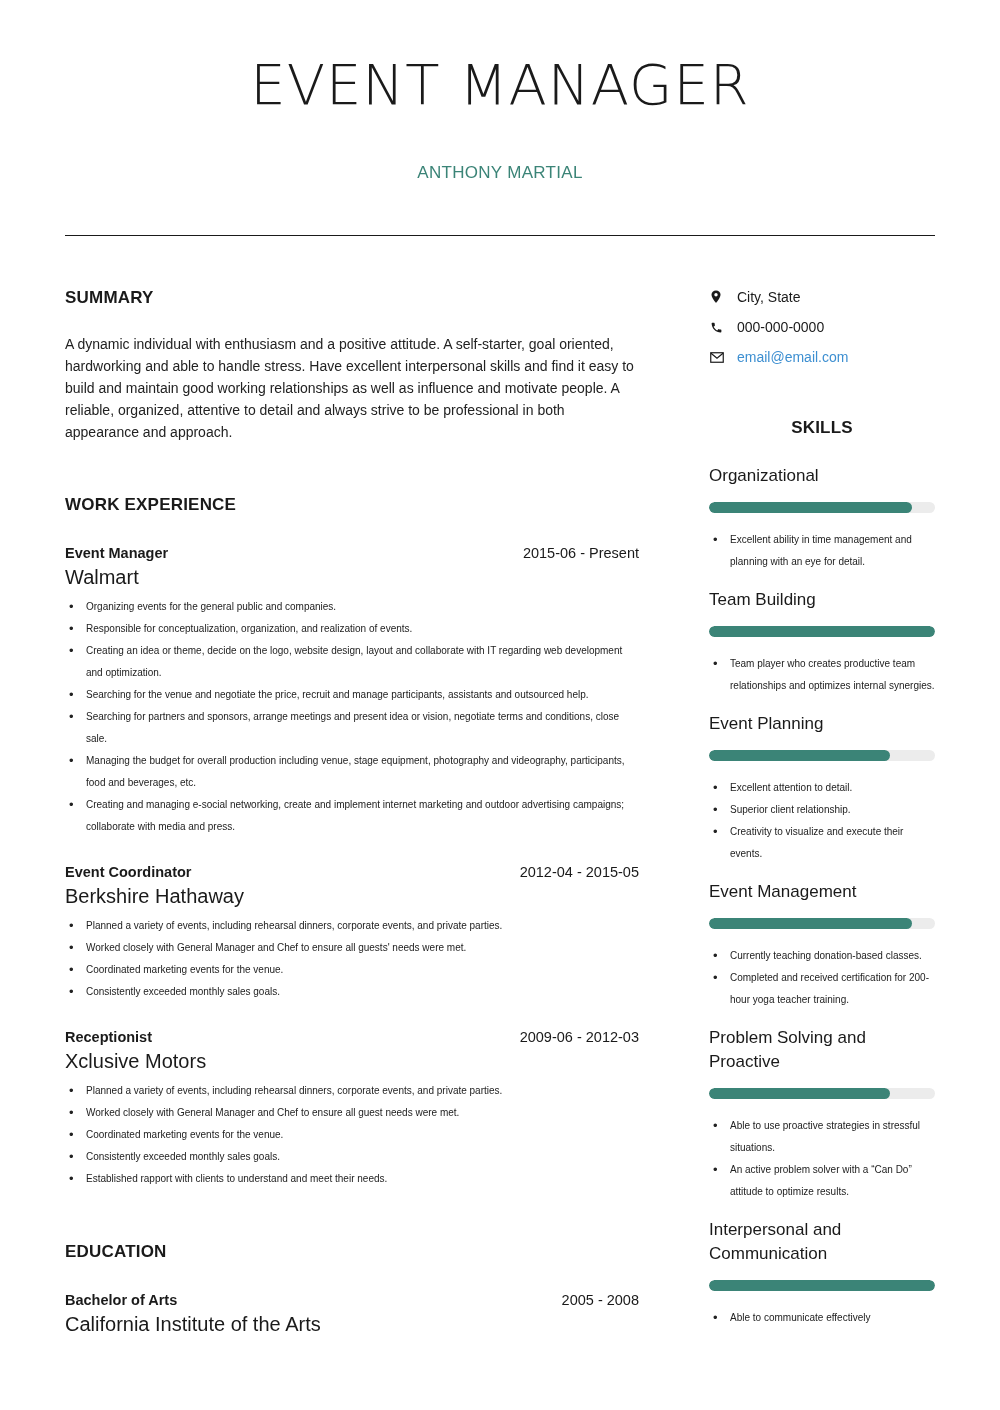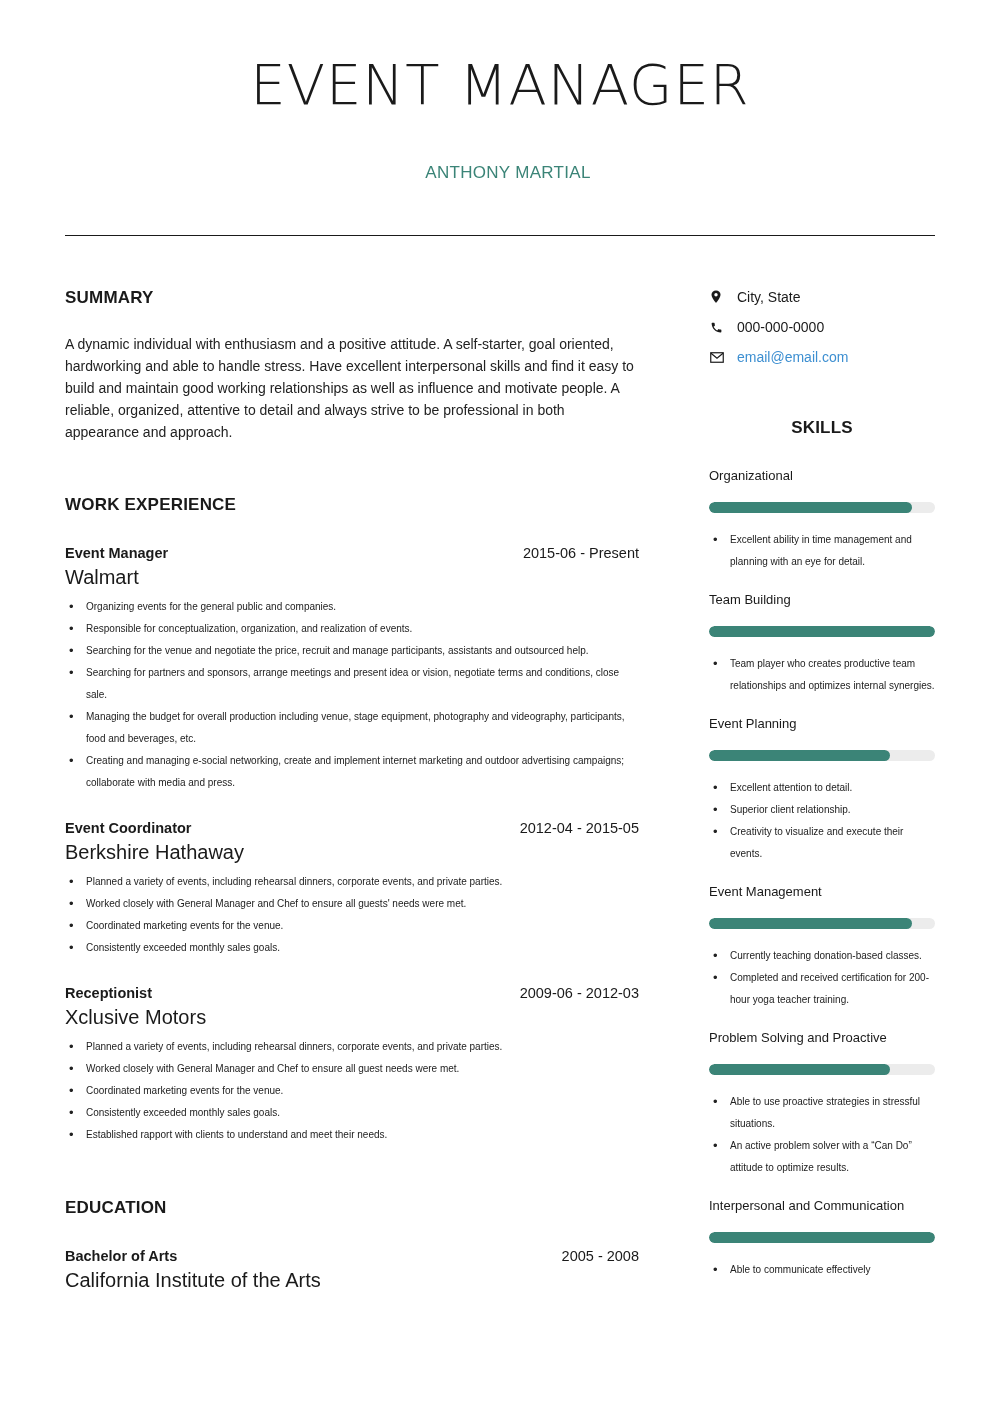--- a/index.html
+++ b/index.html
@@ -7,21 +7,21 @@
     body { font-family: "Liberation Sans", sans-serif; color: #1a1a1a; position: relative; }
 
     .header { position: absolute; left: 65px; top: 0; width: 870px; }
     .job-title {
       position: absolute; top: 52px; left: 0; width: 870px; text-align: center;
       font-family: "DejaVu Sans", sans-serif; font-weight: 200;
       font-size: 56px; letter-spacing: 1px; color: #1a1a1a; line-height: 66px;
       -webkit-text-stroke: 0; font-stretch: condensed;
     }
     .person-name {
-      position: absolute; top: 162px; left: 8px; width: 870px; text-align: center;
+      position: absolute; top: 162px; left: 0; width: 870px; text-align: center;
       font-size: 17px; color: #3b8477; letter-spacing: 0.3px; line-height: 22px;
     }
     .divider { position: absolute; top: 235px; left: 0; width: 870px; height: 1px; background: #1a1a1a; }
 
     .main { position: absolute; left: 65px; top: 286px; width: 574px; }
     .side { position: absolute; left: 709px; top: 286px; width: 226px; }
 
     .section-title { font-size: 17px; color: #1a1a1a; line-height: 24px; letter-spacing: 0.2px; }
     .summary-text { margin-top: 23px; font-size: 14px; line-height: 22px; color: #222; }
 
@@ -40,21 +40,21 @@
 
     .contact-row { display: flex; align-items: center; height: 30px; margin-top: 0; }
     .contact-row:first-child { margin-top: -4px; }
     .contact-icon { width: 28px; display: flex; align-items: center; justify-content: flex-start; padding-left: 1px; }
     .contact-text { font-size: 14px; color: #1a1a1a; }
     .contact-link { color: #3d8fd1; text-decoration: none; }
 
     .skills-title { margin-top: 44px; text-align: center; }
     .skill { margin-top: 15px; }
     .skill:first-of-type { margin-top: 24px; }
-    .skill-name { font-size: 13px; line-height: 24px; color: #1a1a1a; }
+    .skill-name { font-size: 17px; line-height: 24px; color: #1a1a1a; }
     .skill-bar { margin-top: 14px; width: 226px; height: 11px; background: #ececec; border-radius: 6px; overflow: hidden; }
     .skill-fill { height: 100%; background: #3b8477; border-radius: 6px; }
     .skill .bullets { margin-top: 16px; }
     .skill .bullets li { padding-left: 21px; }
   </style>
 </head>
 <body>
 
 <div class="header">
   <h1 class="job-title">EVENT MANAGER</h1>
@@ -73,20 +73,21 @@
     <div id="jobs-container">
         <div class="job">
           <div class="job-head">
             <span class="job-role">Event Manager</span>
             <span class="job-dates">2015-06 - Present</span>
           </div>
           <div class="job-company">Walmart</div>
           <ul class="bullets">
             <li>Organizing events for the general public and companies.</li>
             <li>Responsible for conceptualization, organization, and realization of events.</li>
+            <li>Creating an idea or theme, decide on the logo, website design, layout and collaborate with IT regarding web development and optimization.</li>
             <li>Searching for the venue and negotiate the price, recruit and manage participants, assistants and outsourced help.</li>
             <li>Searching for partners and sponsors, arrange meetings and present idea or vision, negotiate terms and conditions, close sale.</li>
             <li>Managing the budget for overall production including venue, stage equipment, photography and videography, participants, food and beverages, etc.</li>
             <li>Creating and managing e-social networking, create and implement internet marketing and outdoor advertising campaigns; collaborate with media and press.</li>
           </ul>
         </div>
         <div class="job">
           <div class="job-head">
             <span class="job-role">Event Coordinator</span>
             <span class="job-dates">2012-04 - 2015-05</span>

